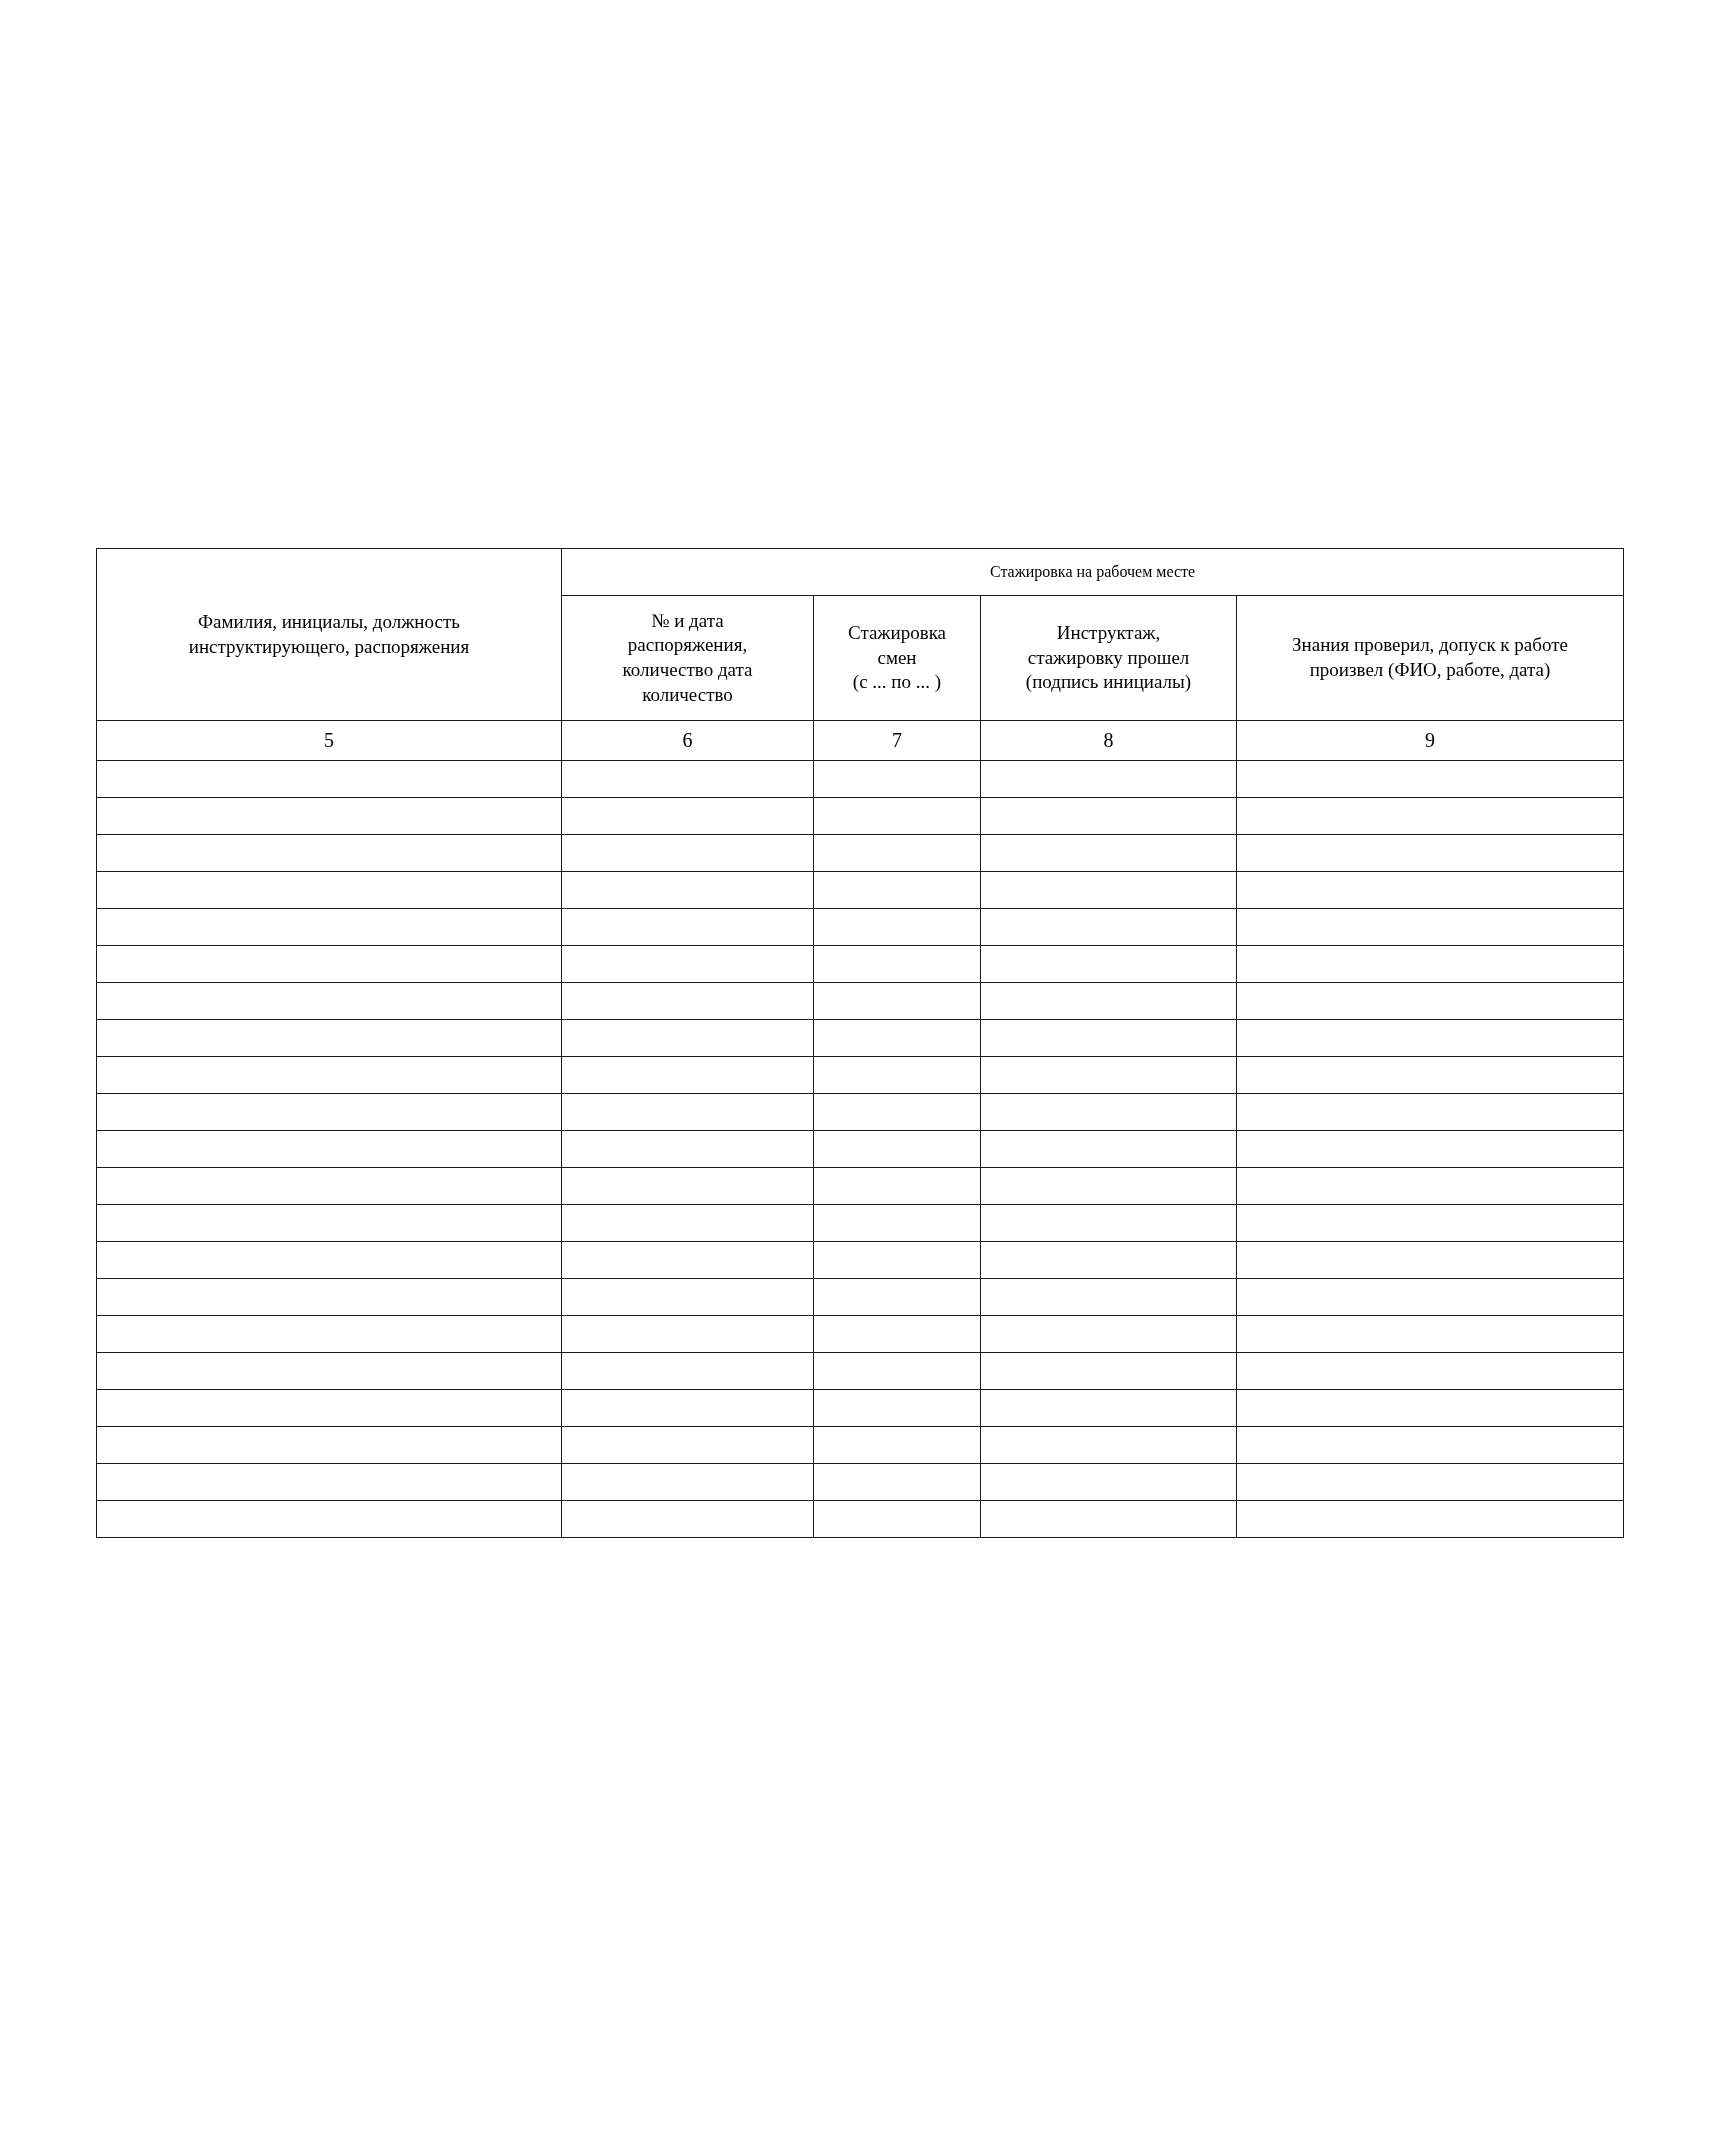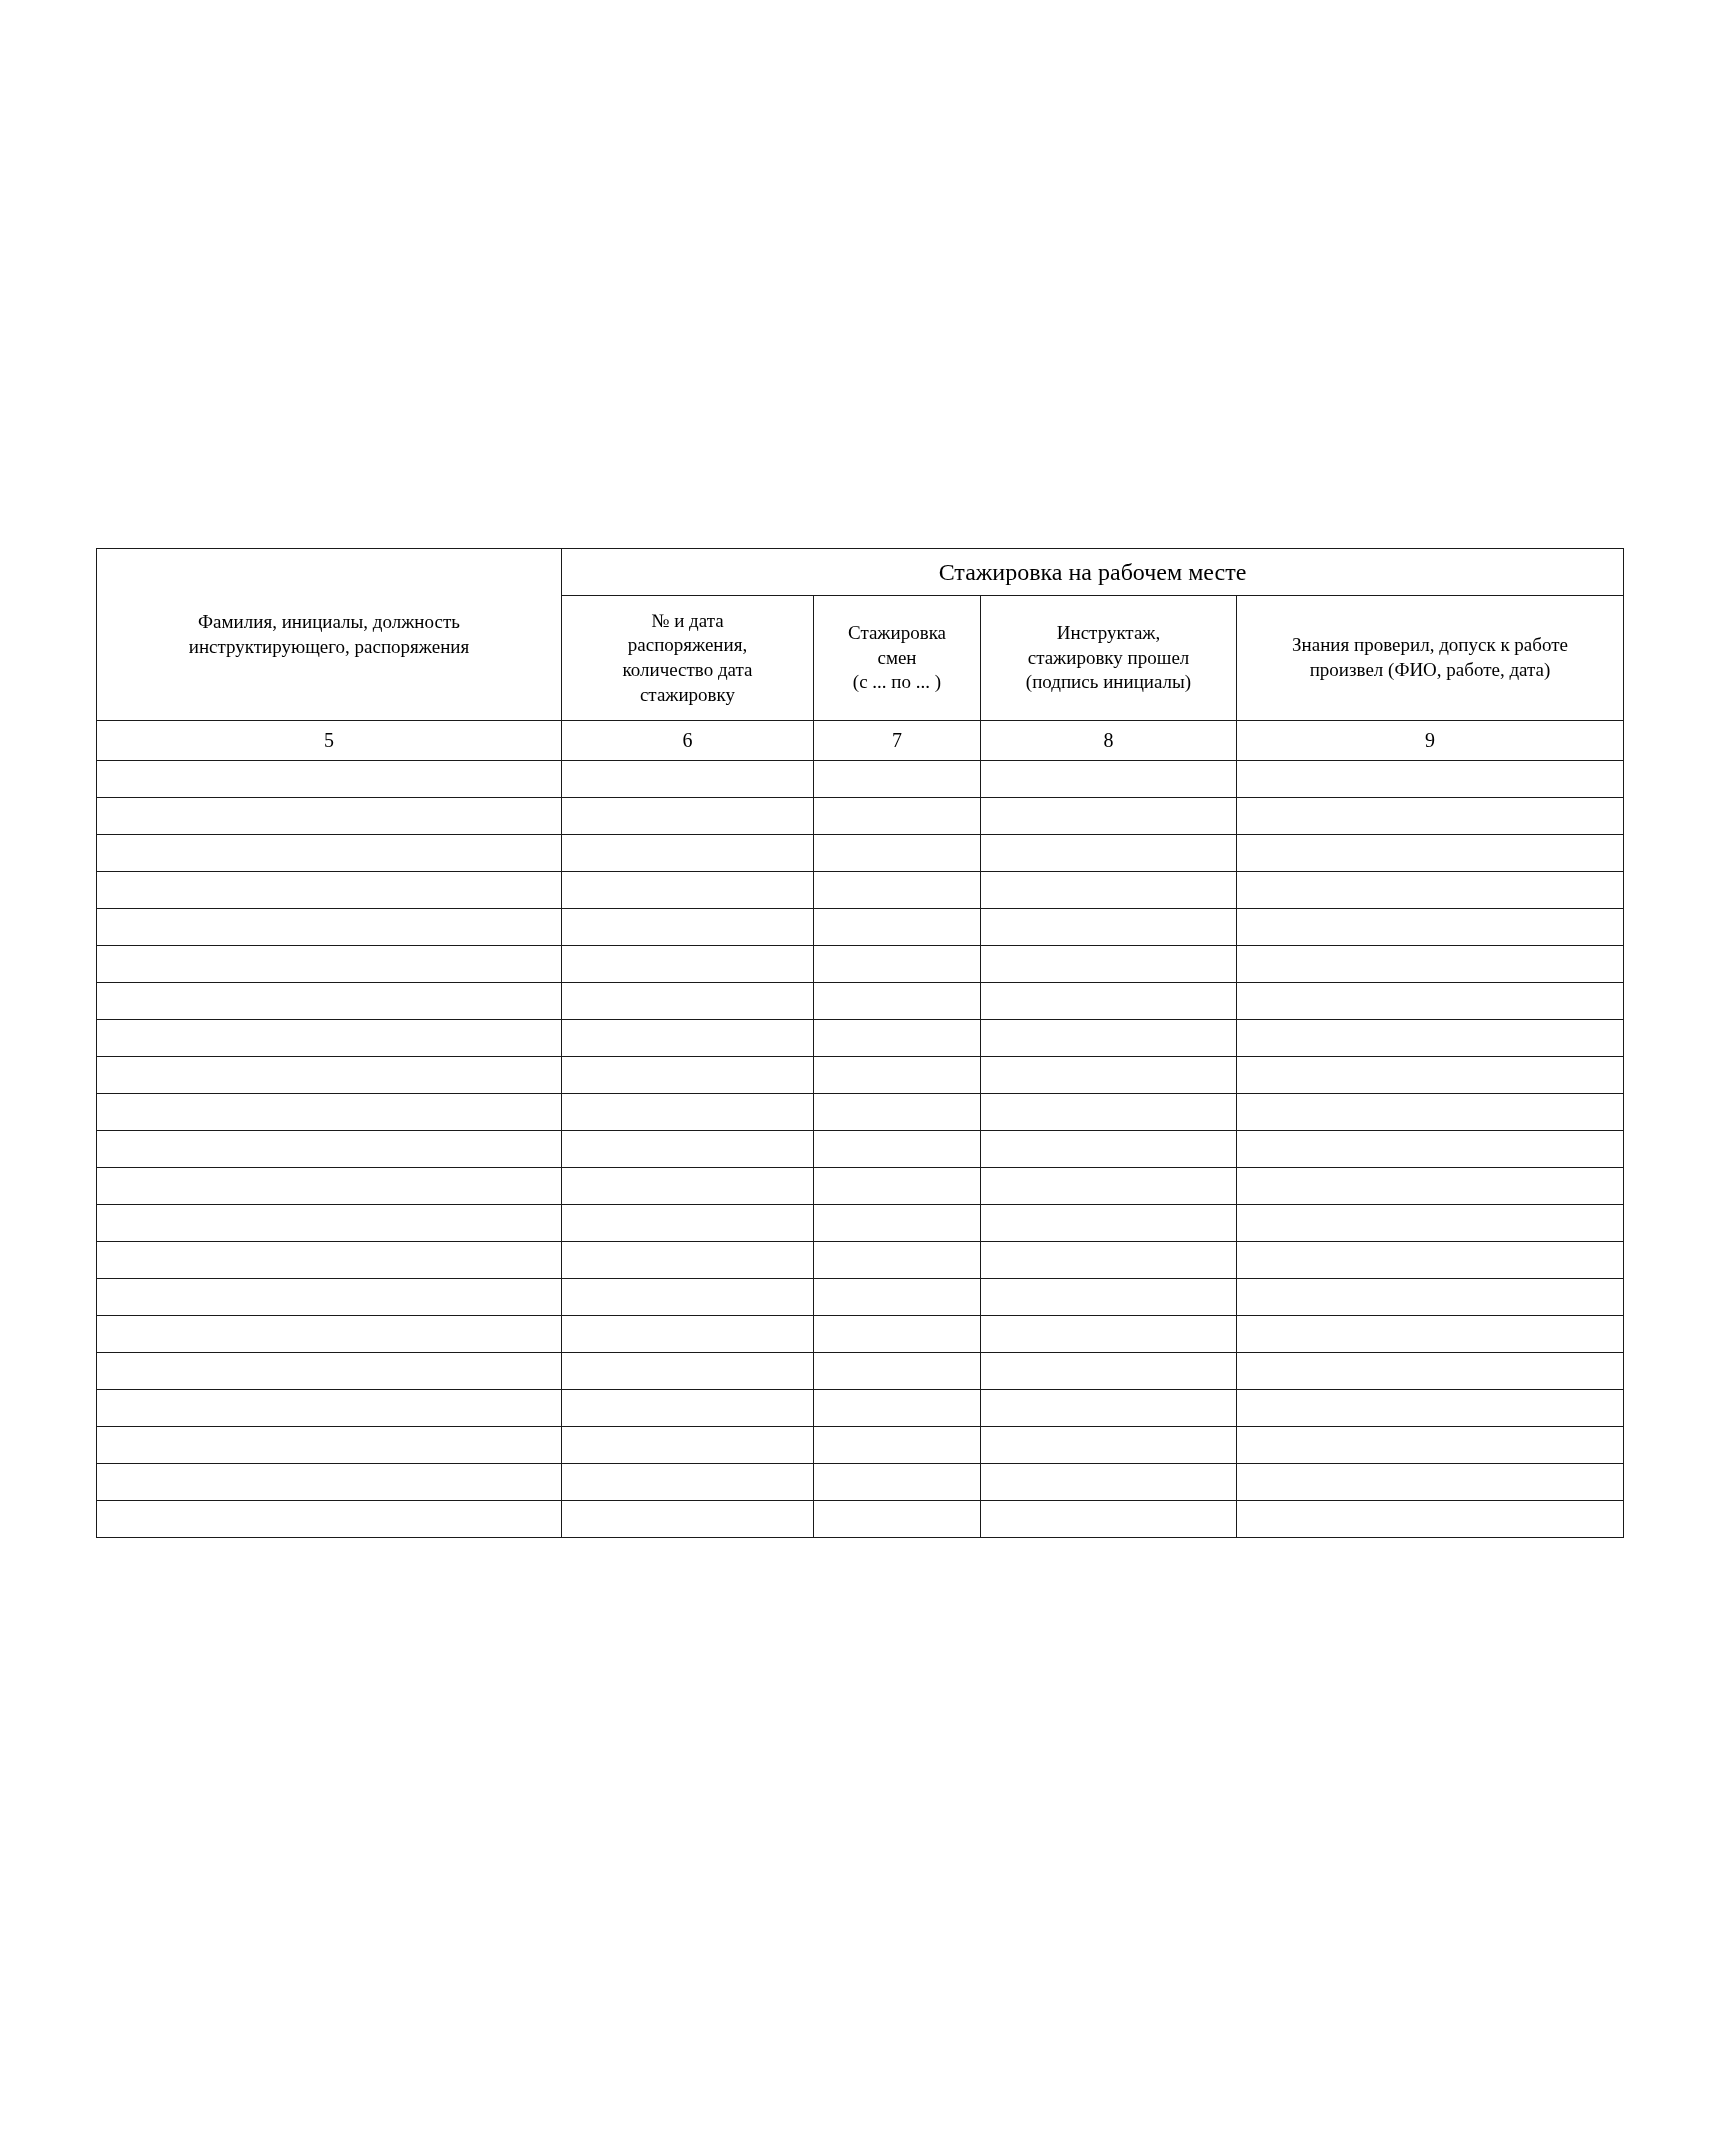--- a/index.html
+++ b/index.html
@@ -35,21 +35,21 @@
   table.journal td, table.journal th {
     border: 1.2px solid #1a1a1a;
     padding: 0;
     vertical-align: middle;
     text-align: center;
     font-weight: normal;
   }
   
   .hdr-group {
     height: 46px;
-    font-size: 24px;
+    font-size: 16px;
     line-height: 1.25;
   }
   .hdr-main {
     height: 124px;
     font-size: 19px;
     line-height: 1.3;
     padding: 3px 6px;
   }
   .hdr-main .cap {
     display: block;
@@ -86,21 +86,21 @@
             <span class="cap">Фамилия, инициалы, должность</span>
             <span class="cap">инструктирующего, распоряжения</span>
           </td>
           <td colspan="4" class="hdr-group">Стажировка на рабочем месте</td>
         </tr>
         <tr>
           <td class="hdr-main">
             <span class="cap">№ и дата</span>
             <span class="cap">распоряжения,</span>
             <span class="cap">количество дата</span>
-            <span class="cap">стажировку</span>
+            <span class="cap">количество</span>
           </td>
           <td class="hdr-main">
             <span class="cap">Стажировка</span>
             <span class="cap">смен</span>
             <span class="cap">(с ...  по ... )</span>
           </td>
           <td class="hdr-main">
             <span class="cap">Инструктаж,</span>
             <span class="cap">стажировку прошел</span>
             <span class="cap">(подпись инициалы)</span>

